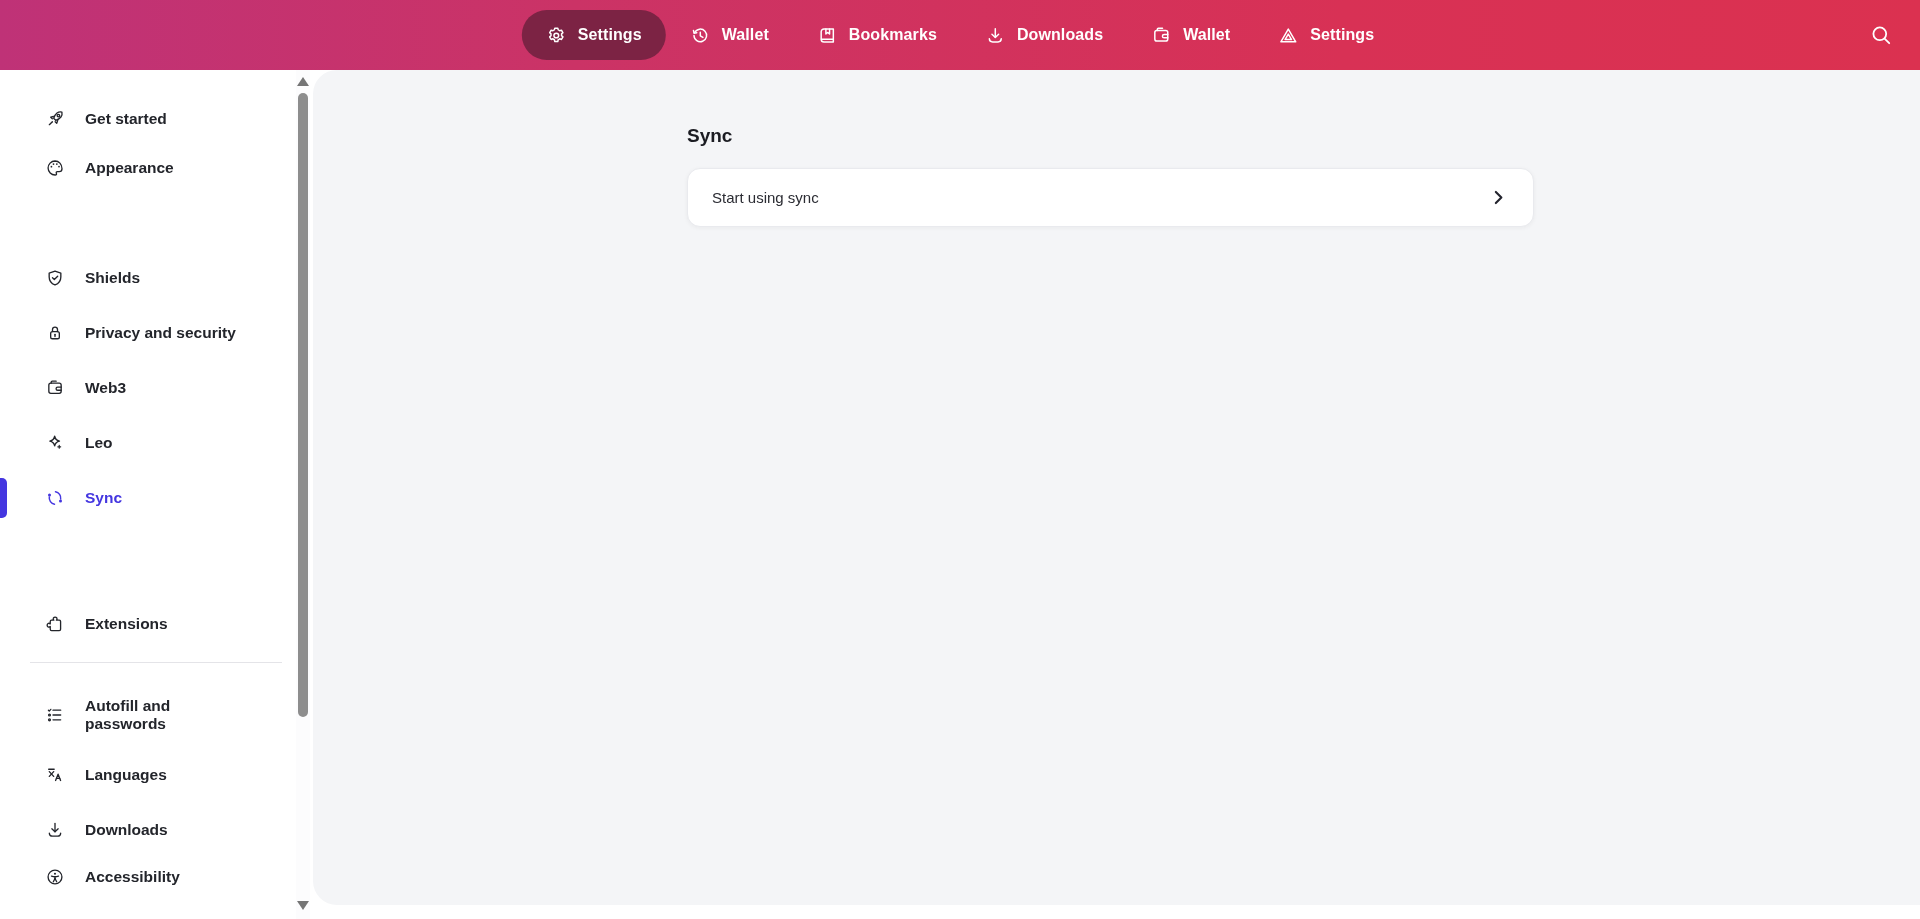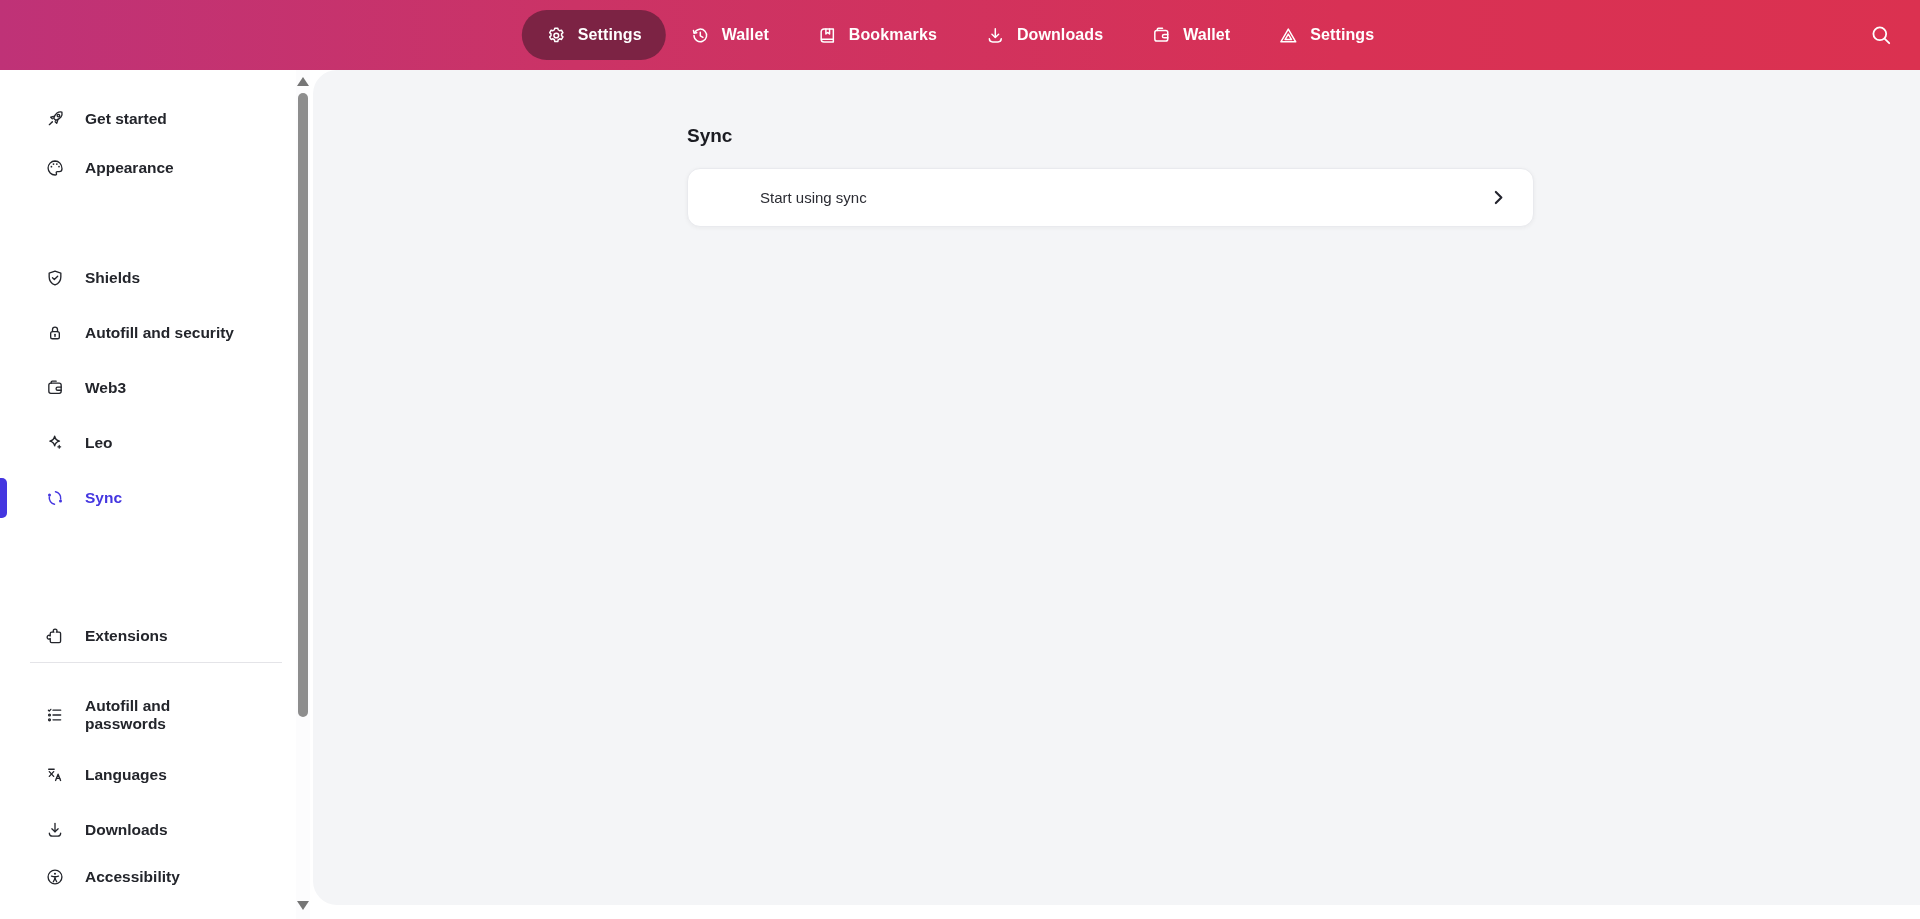--- a/index.html
+++ b/index.html
@@ -74,21 +74,21 @@
     position:absolute; left:374px; top:55px;
     font-size:19px; font-weight:700; color:#1b1c22;
   }
   .sync-card {
     position:absolute; left:374px; top:98px; width:847px; height:59px;
     background:#ffffff; border:1px solid #e9eaee; border-radius:13px;
     box-shadow:0 1px 4px rgba(31,32,41,.05);
     display:flex; align-items:center; justify-content:space-between;
     padding:0 26px 0 24px; cursor:pointer;
   }
-  .sync-card .card-label { font-size:15px; font-weight:400; color:#2b2c33;margin-left:48px; }
+  .sync-card .card-label { font-size:15px; font-weight:400; color:#2b2c33; }
   .sync-card svg { display:block; }
 
   svg { stroke-linecap:round; stroke-linejoin:round; }
 </style>
 </head>
 <body>
 
 <header class="topbar">
   <nav class="topnav">
 
@@ -207,21 +207,21 @@
 
   <div class="side-item" style="top:241px">
     <span class="icn">
       <svg width="20" height="20" viewBox="0 0 24 24" fill="none" stroke="#23252b" stroke-width="1.6">
         <rect x="6.8" y="10.3" width="10.4" height="8.6" rx="2.2"></rect>
         <path d="M9 10.3V7.9a3 3 0 0 1 6 0v2.4"></path>
         <circle cx="12" cy="13.9" r="1.1" fill="#23252b" stroke="none"></circle>
         <path d="M12 14.9v1.3"></path>
       </svg>
     </span>
-    <span class="lbl">Autofill and security</span>
+    <span class="lbl">Privacy and security</span>
   </div>
 
   <div class="side-item" style="top:296px">
     <span class="icn">
       <svg width="20" height="20" viewBox="0 0 24 24" fill="none" stroke="#23252b" stroke-width="1.6">
         <rect x="4.6" y="6.2" width="14.8" height="12.2" rx="2.4"></rect>
         <path d="M19.4 10.9h-4.2a1.9 1.9 0 0 0 0 3.8h4.2"></path>
         <path d="M7.4 6.2V5.2c0-.8.6-1.4 1.4-1.4h4.6"></path>
       </svg>
     </span>
@@ -246,21 +246,21 @@
         <path d="M12.6 4.6a7.4 7.4 0 0 1 6.2 8.6"></path>
         <path d="M11.4 19.4a7.4 7.4 0 0 1-6.2-8.6"></path>
         <circle cx="18.6" cy="15.6" r="1.8" fill="#4436e0" stroke="none"></circle>
         <circle cx="5.4" cy="8.4" r="1.8" fill="#4436e0" stroke="none"></circle>
       </svg>
     </span>
     <span class="lbl">Sync</span>
   </div>
 
 
-  <div class="side-item" style="top:544px">
+  <div class="side-item" style="top:532px">
     <span class="icn">
       <svg width="20" height="20" viewBox="0 0 24 24" fill="none" stroke="#23252b" stroke-width="1.6">
         <path d="M10.1 4.8c1.1-1.5 3-1.5 4.1 0 .5.8.2 1.9-.5 2.6h3.4c.9 0 1.6.7 1.6 1.6v9.4c0 .9-.7 1.6-1.6 1.6H7.9c-.9 0-1.6-.7-1.6-1.6v-3.4c-.7.7-1.8 1-2.6.5-1.5-1.1-1.5-3 0-4.1.8-.5 1.9-.2 2.6.5V9c0-.9.7-1.6 1.6-1.6h2.7c-.7-.7-1-1.8-.5-2.6z"></path>
       </svg>
     </span>
     <span class="lbl">Extensions</span>
   </div>
 
   <div class="side-divider"></div>
 

